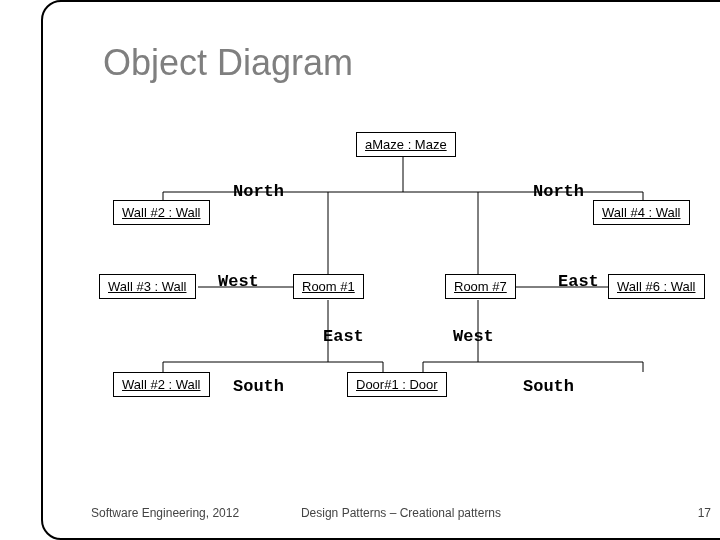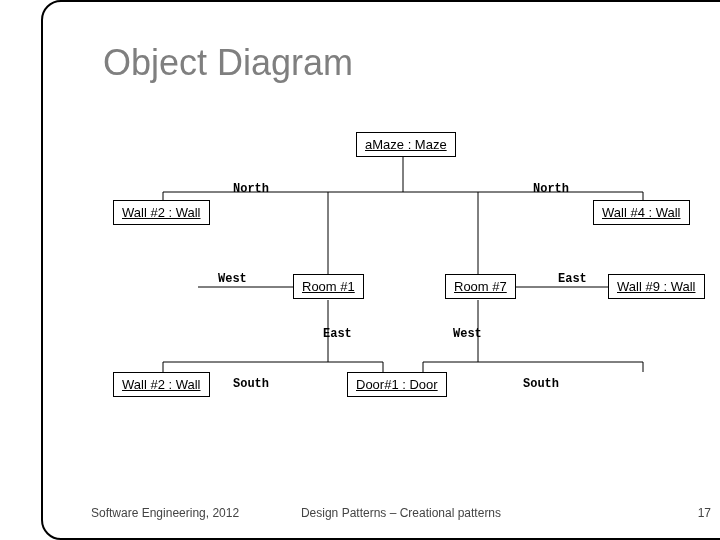--- a/index.html
+++ b/index.html
@@ -29,21 +29,21 @@
     border: 1px solid #000;
     background: #fff;
     padding: 4px 8px;
     font-size: 13px;
     text-align: center;
     white-space: nowrap;
   }
   .obj span.underline { text-decoration: underline; }
   .edge-label {
     position: absolute;
-    font-size: 12px;
+    font-size: 17px;
     font-family: "Courier New", monospace;
     font-weight: bold;
     background: transparent;
     white-space: nowrap;
   }
   svg.lines {
     position: absolute;
     left: 0; top: 0;
     width: 640px; height: 320px;
     pointer-events: none;
@@ -109,31 +109,34 @@
     </div>
 
     <div class="obj" style="left:30px; top:68px;">
       <span class="underline">Wall #2 : Wall</span>
     </div>
 
     <div class="obj" style="left:510px; top:68px;">
       <span class="underline">Wall #4 : Wall</span>
     </div>
 
+    <div class="obj" style="left:16px; top:142px;">
+      <span class="underline">Wall #3 : Wall</span>
+    </div>
 
     <div class="obj" style="left:210px; top:142px;">
       <span class="underline">Room #1</span>
     </div>
 
     <div class="obj" style="left:362px; top:142px;">
       <span class="underline">Room #7</span>
     </div>
 
     <div class="obj" style="left:525px; top:142px;">
-      <span class="underline">Wall #9 : Wall</span>
+      <span class="underline">Wall #6 : Wall</span>
     </div>
 
     <div class="obj" style="left:30px; top:240px;">
       <span class="underline">Wall #2 : Wall</span>
     </div>
 
     <div class="obj" style="left:264px; top:240px;">
       <span class="underline">Door#1 : Door</span>
     </div>
 

